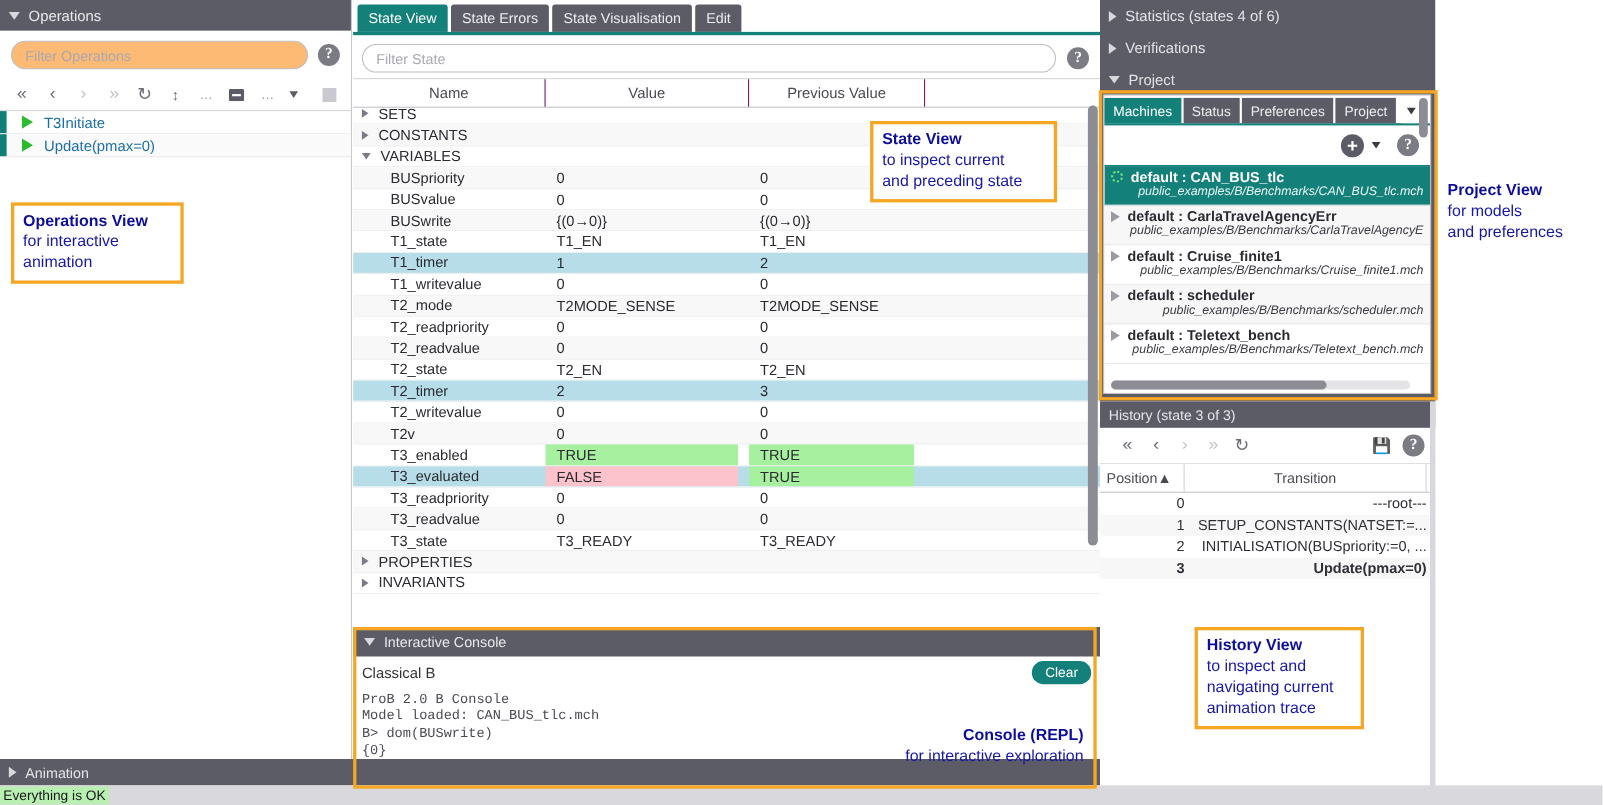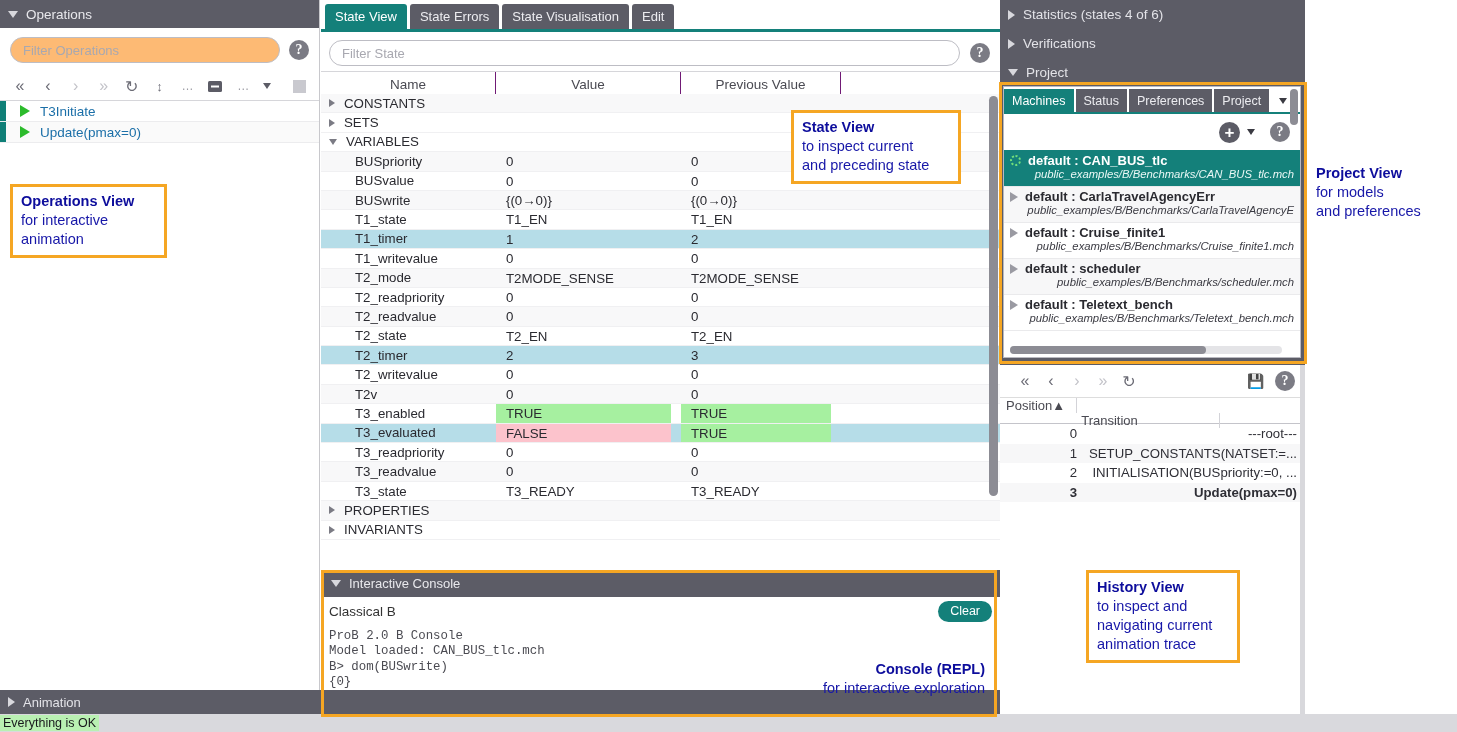--- a/index.html
+++ b/index.html
@@ -256,21 +256,21 @@
     height:24px;background:#5c5c66;color:#e3e3e8;font-size:12.8px;
     display:flex;align-items:center;padding-left:8px;box-sizing:border-box;
   }
   #history-toolbar{
     height:33px;display:flex;align-items:center;padding:0 10px 0 12px;
     background:#fff;border-bottom:1px solid #ddd;box-sizing:border-box;
     color:#6c6c76;
   }
   #history-toolbar .tb{width:26px;height:26px;display:flex;align-items:center;justify-content:center;font-size:16px;}
   #history-toolbar .tb.dim{color:#c3c3c9;}
-  #history-table-head{display:flex;height:25px;border-bottom:1px solid #c4c4ca;background:#fff;flex-direction:column;}
+  #history-table-head{display:flex;height:25px;border-bottom:1px solid #c4c4ca;background:#fff;}
   #history-table-head .th{
     display:flex;align-items:center;justify-content:center;font-size:13px;color:#4a4a52;
     border-right:1px solid #d3d3d8;box-sizing:border-box;
   }
   .hcol-pos{width:77px;justify-content:flex-start !important;padding-left:6px;}
   .hcol-tr{width:220px;}
   .hrow{display:flex;height:19.5px;align-items:center;font-size:13.2px;color:#2f2f36;box-sizing:border-box;}
   .hrow.alt{background:#f7f7f8;}
   .hrow .h-pos{width:77px;padding-left:6px;box-sizing:border-box;}
   .hrow .h-tr{width:220px;padding-left:8px;box-sizing:border-box;white-space:nowrap;overflow:hidden;}
@@ -380,37 +380,37 @@
     </div>
 
     <div id="state-table-head">
       <div class="th col-name">Name</div>
       <div class="th col-val">Value</div>
       <div class="th col-prev">Previous Value</div>
       <div class="th col-rest"></div>
     </div>
 
     <div id="state-rows">
+        <div class="srow">
+          <div class="c-name grp">
+            <span class="tri sm-right" style="margin-right: 9px;"></span>
+            <span>SETS</span>
+          </div>
+          <div class="c-val">
+            <span style="display: block; width: 100%; height: 100%; line-height: 19px; margin-left: -10px; padding-left: 10px; box-sizing: border-box;"></span>
+          </div>
+          <div class="c-prev">
+            <span style="display: block; width: 100%; height: 100%; line-height: 19px; margin-left: -10px; padding-left: 10px; box-sizing: border-box;"></span>
+          </div>
+          <div style="flex: 1 1 0%;"></div>
+        </div>
         <div class="srow zebra">
           <div class="c-name grp">
             <span class="tri sm-right" style="margin-right: 9px;"></span>
             <span>CONSTANTS</span>
-          </div>
-          <div class="c-val">
-            <span style="display: block; width: 100%; height: 100%; line-height: 19px; margin-left: -10px; padding-left: 10px; box-sizing: border-box;"></span>
-          </div>
-          <div class="c-prev">
-            <span style="display: block; width: 100%; height: 100%; line-height: 19px; margin-left: -10px; padding-left: 10px; box-sizing: border-box;"></span>
-          </div>
-          <div style="flex: 1 1 0%;"></div>
-        </div>
-        <div class="srow">
-          <div class="c-name grp">
-            <span class="tri sm-right" style="margin-right: 9px;"></span>
-            <span>SETS</span>
           </div>
           <div class="c-val">
             <span style="display: block; width: 100%; height: 100%; line-height: 19px; margin-left: -10px; padding-left: 10px; box-sizing: border-box;"></span>
           </div>
           <div class="c-prev">
             <span style="display: block; width: 100%; height: 100%; line-height: 19px; margin-left: -10px; padding-left: 10px; box-sizing: border-box;"></span>
           </div>
           <div style="flex: 1 1 0%;"></div>
         </div>
         <div class="srow">
@@ -758,20 +758,23 @@
           <div class="m-path">public_examples/B/Benchmarks/Teletext_bench.mch</div>
         </div>
       </div>
     <div id="machines-vscroll"></div>
     <div id="machines-hscroll">
       <div class="thumb"></div>
     </div>
   </div>
 
   <div id="history-panel">
+    <div id="history-header">
+      <span>History (state 3 of 3)</span>
+    </div>
     <div id="history-toolbar">
       <div class="tb">«</div>
       <div class="tb">‹</div>
       <div class="tb dim">›</div>
       <div class="tb dim">»</div>
       <div class="tb">↻</div>
       <div style="flex:1"></div>
       <div class="tb" style="font-size:14px;">💾</div>
       <div class="help-icon" style="margin-left:6px;">?</div>
     </div>

